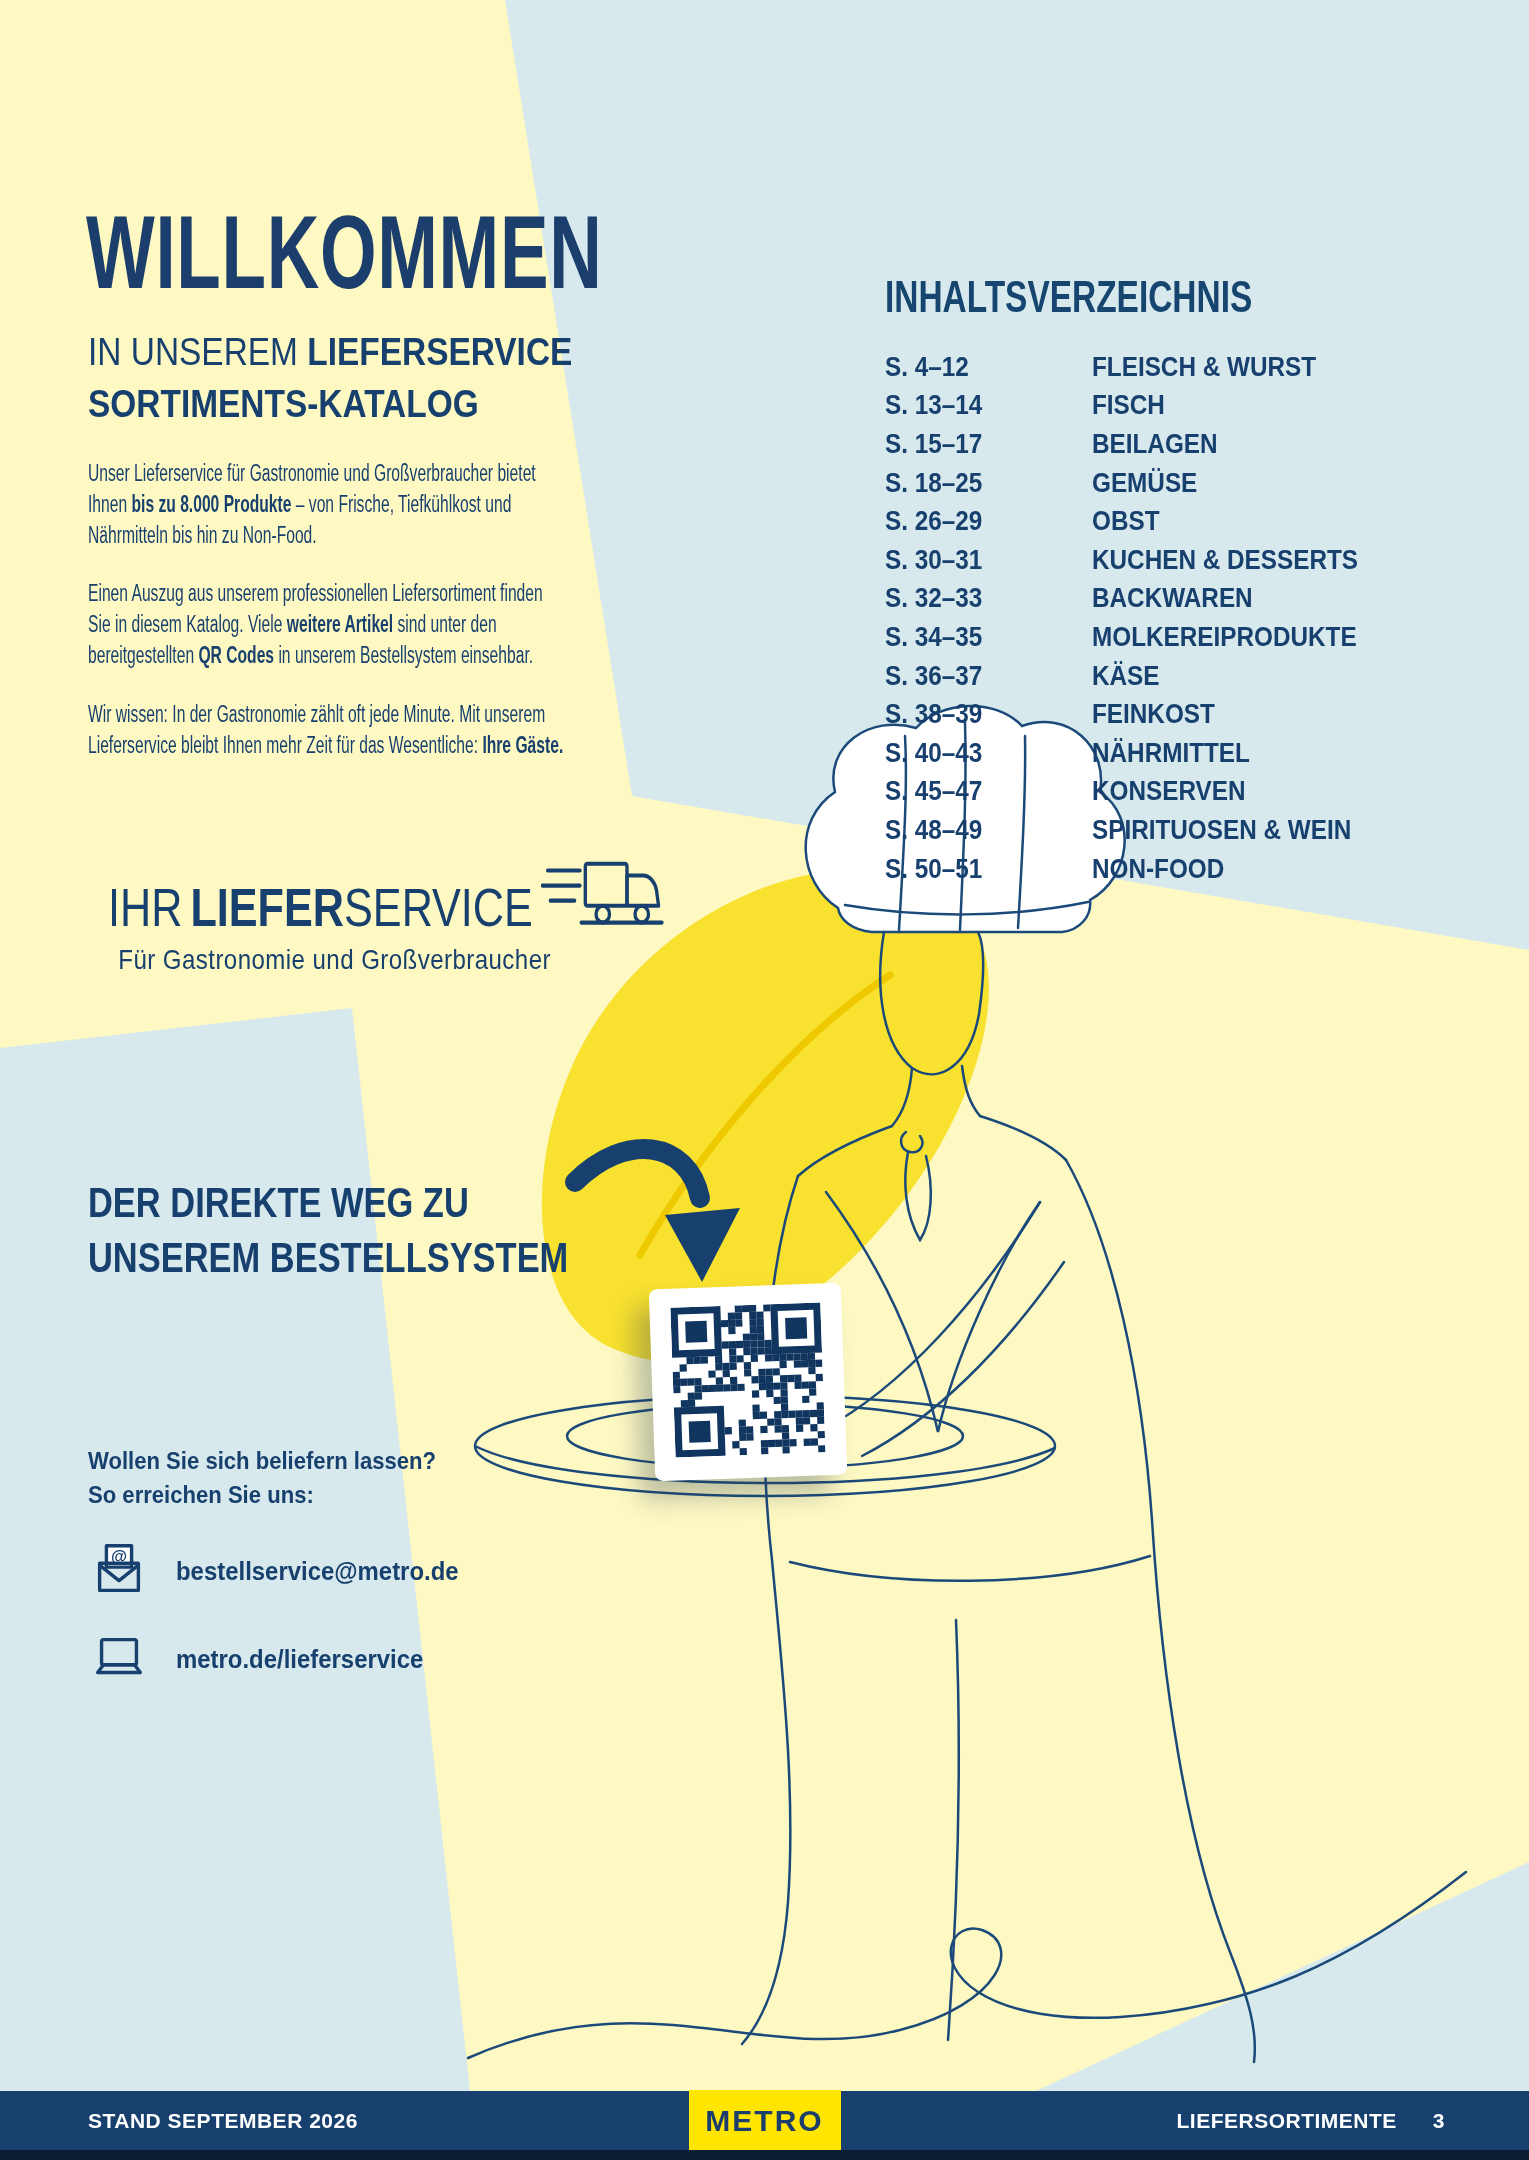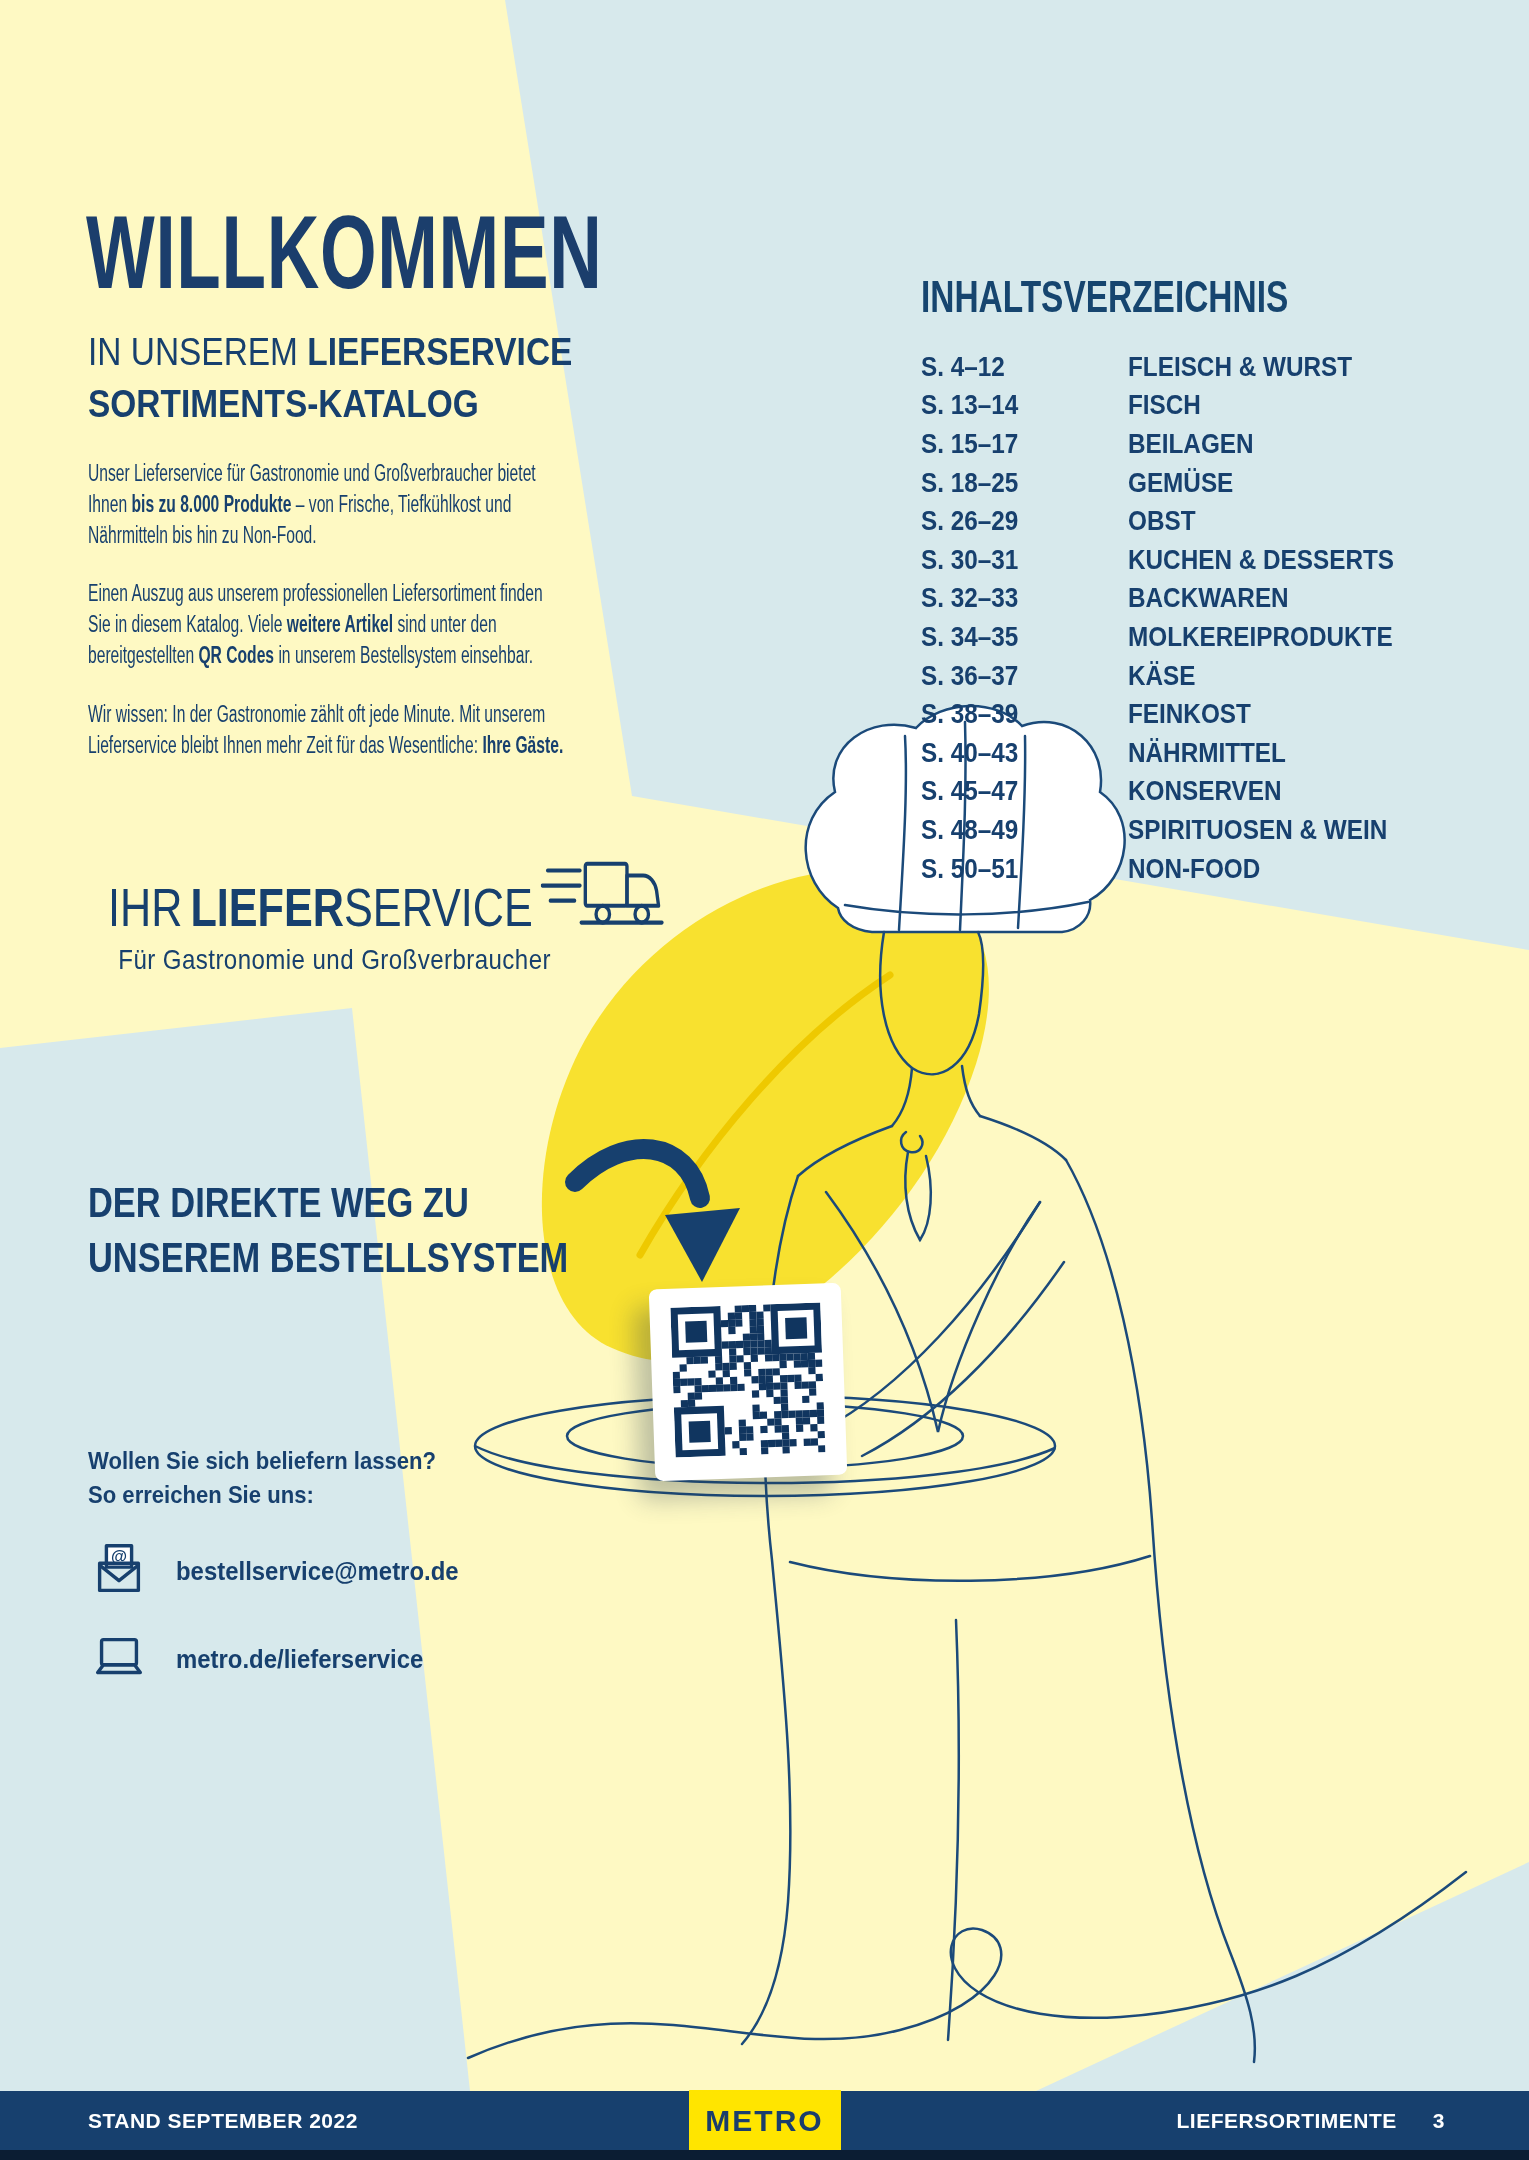--- a/index.html
+++ b/index.html
@@ -58,21 +58,21 @@
   }
   .contact-list { margin-top:28px; display:flex; flex-direction:column; gap:26px; }
   .contact-item { display:flex; align-items:center; gap:26px; }
   .contact-icon { width:62px; height:62px; flex:0 0 62px; }
   .contact-text {
     font-size:26px; font-weight:700; line-height:1.25;
     transform:scaleX(0.92); transform-origin:left center; white-space:nowrap;
   }
 
   
-  .toc { position:absolute; left:885px; top:272px; z-index:4;margin-left:36px; }
+  .toc { position:absolute; left:885px; top:272px; z-index:4; }
   .toc-heading {
     font-size:44px; font-weight:800; white-space:nowrap;
     transform:scaleX(0.76); transform-origin:left top; color:#16456f;
   }
   .toc-list { margin-top:26px; transform:scaleX(0.90); transform-origin:left top; }
   .toc-row { display:flex; align-items:center; height:38.6px; font-size:27px; font-weight:700; white-space:nowrap; cursor:pointer; }
   .toc-pages { width:230px; flex:0 0 230px; }
 
   
   .qr-card {
@@ -449,21 +449,21 @@
           <span class="toc-label">SPIRITUOSEN &amp; WEIN</span>
         </div>
       <div class="toc-row">
           <span class="toc-pages">S. 50–51</span>
           <span class="toc-label">NON-FOOD</span>
         </div>
     </div>
   </section>
 
   <div class="footer">
-    <div class="footer-left">STAND SEPTEMBER 2022</div>
+    <div class="footer-left">STAND SEPTEMBER 2026</div>
     <div class="metro-logo">METRO</div>
     <div class="footer-right">
       <span>LIEFERSORTIMENTE</span>
       <span>3</span>
     </div>
   </div>
   <div class="bottom-strip"></div>
 
 </div>
 

